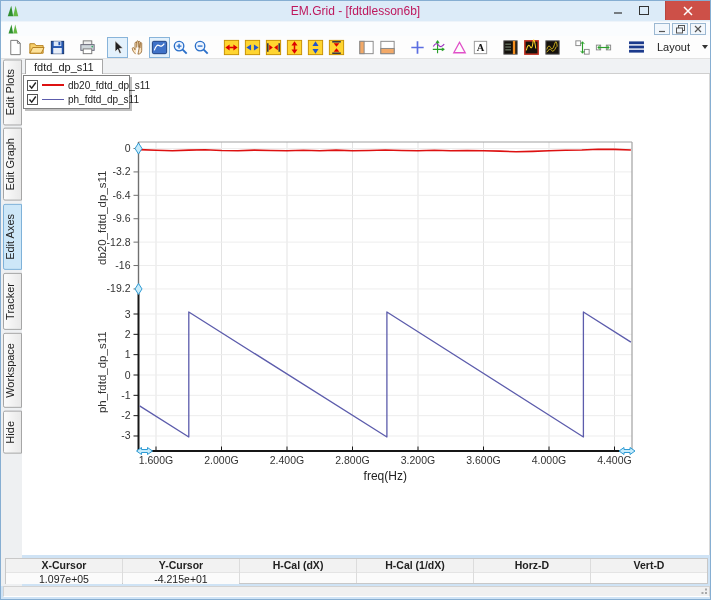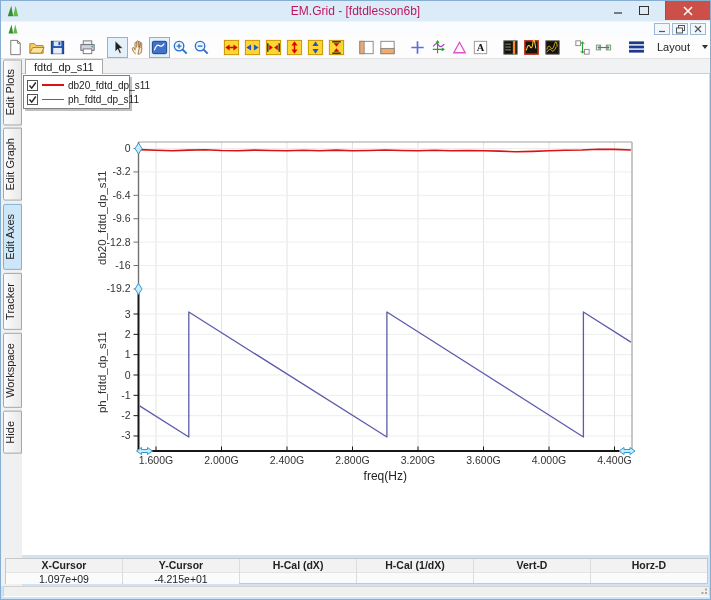--- a/index.html
+++ b/index.html
@@ -420,40 +420,40 @@
           </span>
           <span class="leg-line" style="border-top: 1.4px solid rgb(92, 92, 172);"></span>
           <span class="leg-label">ph_fdtd_dp_s11</span>
         </div>
       </div>
   </div>
 
   <div id="status-table">
       <div class="st-col">
         <div class="st-head">X-Cursor</div>
-        <div class="st-val">1.097e+09</div>
+        <div class="st-val">1.097e+05</div>
       </div>
       <div class="st-col">
         <div class="st-head">Y-Cursor</div>
         <div class="st-val">-4.215e+01</div>
       </div>
       <div class="st-col">
         <div class="st-head">H-Cal (dX)</div>
         <div class="st-val"></div>
       </div>
       <div class="st-col">
         <div class="st-head">H-Cal (1/dX)</div>
         <div class="st-val"></div>
       </div>
       <div class="st-col">
+        <div class="st-head">Horz-D</div>
+        <div class="st-val"></div>
+      </div>
+      <div class="st-col">
         <div class="st-head">Vert-D</div>
-        <div class="st-val"></div>
-      </div>
-      <div class="st-col">
-        <div class="st-head">Horz-D</div>
         <div class="st-val"></div>
       </div>
     </div>
 
   <div id="status-strip">
     <svg id="grip" width="10" height="10">
       <g fill="#a8a8a8">
           <rect x="7" y="7" width="2" height="2"></rect>
           <rect x="7" y="3.5" width="2" height="2"></rect>
           <rect x="3.5" y="7" width="2" height="2"></rect>

